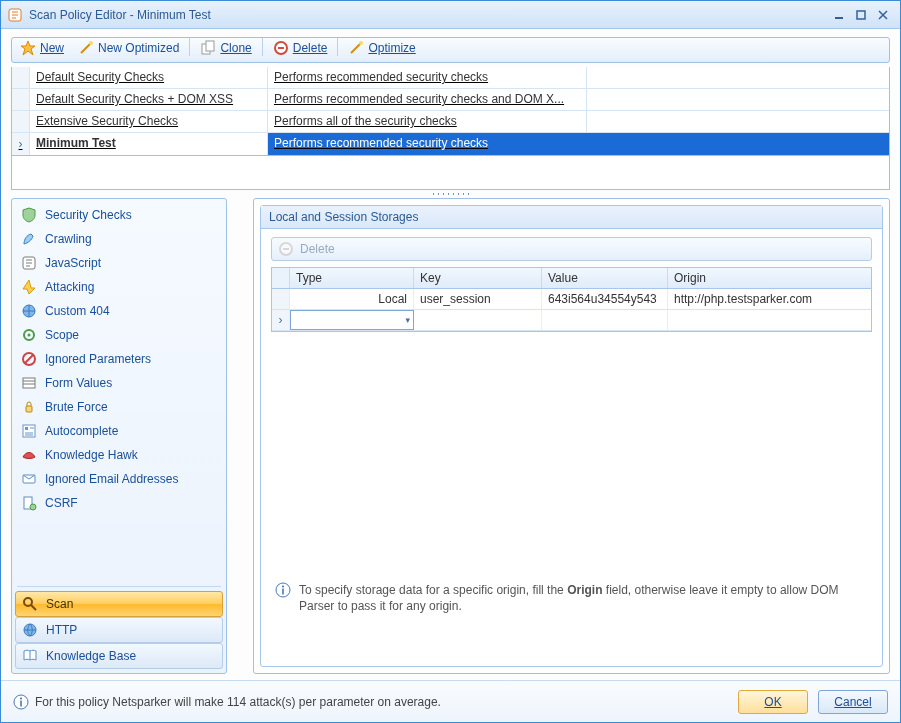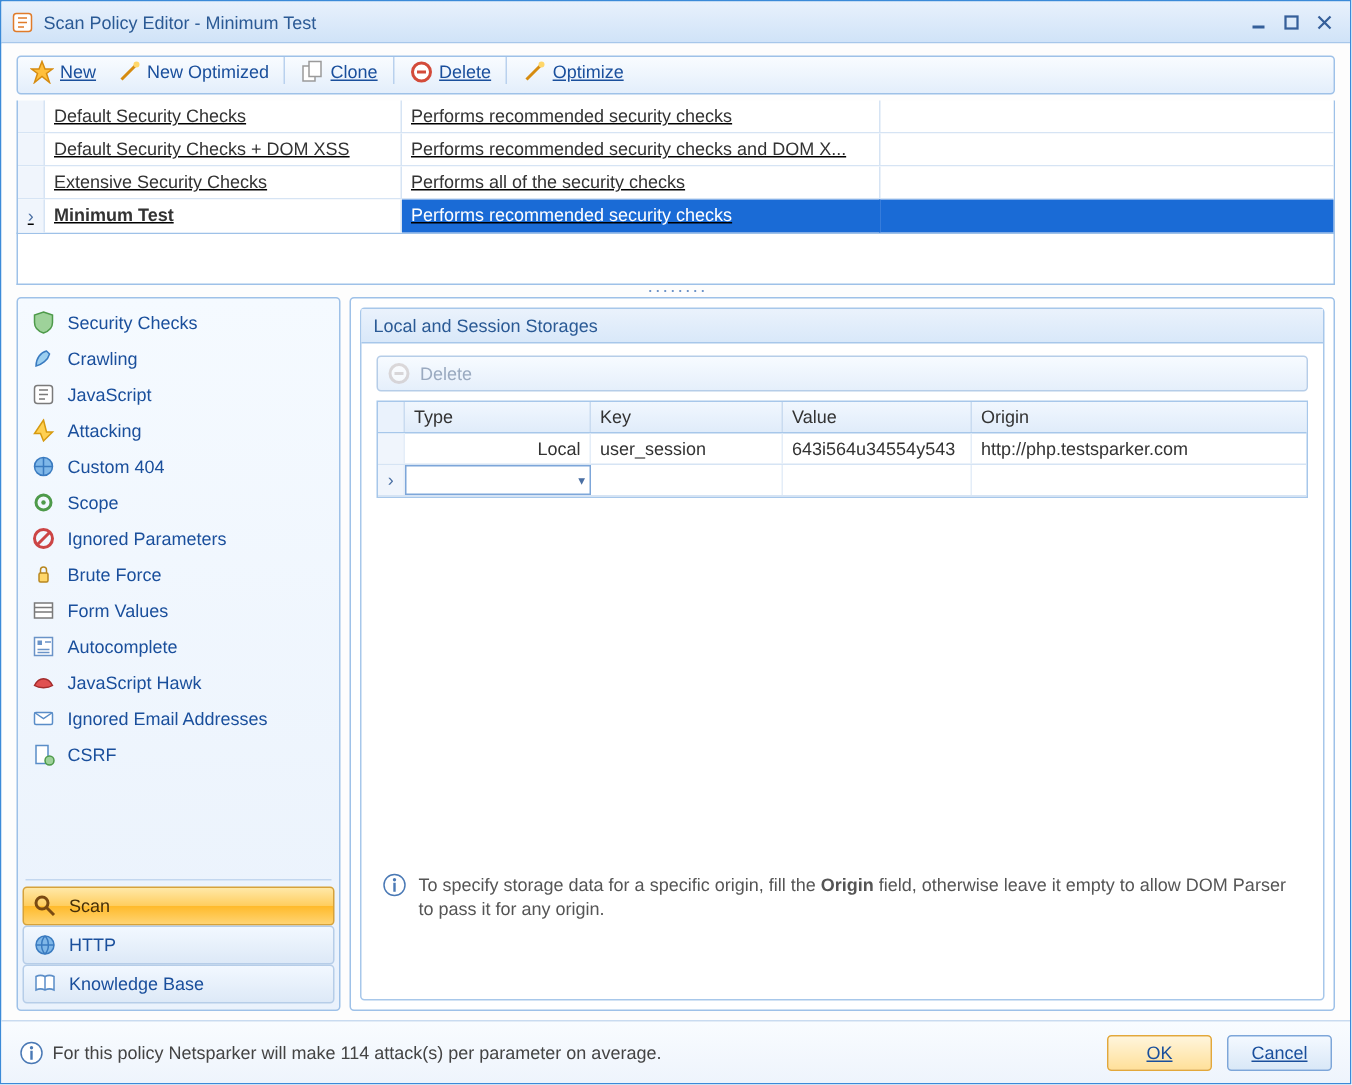--- a/index.html
+++ b/index.html
@@ -44,21 +44,21 @@
   .pg-name { width:238px; padding: 3px 6px; border-right:1px solid #d6e4f4; color:#333; }
   .pg-desc { flex:1; padding: 3px 6px; border-right:1px solid #d6e4f4; color:#333; }
   .pg-extra { width:302px; }
   .pg-row.sel .pg-desc, .pg-row.sel .pg-extra { background:#1a6bd6; color:#fff; border-right-color:#1a6bd6; }
   .pg-row.sel .pg-name { font-weight:bold; }
   .pg-blank { height:34px; background:#fff; border-left:1px solid #9ec1e8; border-right:1px solid #9ec1e8; border-bottom:1px solid #9ec1e8; margin:0 10px 0 10px;}
   
   .splitter { height:8px; margin:0 10px; display:flex; align-items:center; justify-content:center; }
   .splitter .dots { width:40px; height:4px; background:radial-gradient(#6d93c8 1px, transparent 1px) 0 0/5px 4px; }
   
-  .main-area { flex:1; display:flex; margin: 0 10px 6px 10px; gap:6px; min-height:0;}
+  .main-area { flex:1; display:flex; margin: 0 10px 6px 10px; gap:26px; min-height:0;}
   
   .sidebar {
     width:216px; border:1px solid #9ec1e8; border-radius:3px;
     background:linear-gradient(#f5faff,#eaf2fc);
     display:flex; flex-direction:column; padding:4px 3px;
   }
   .nav-item { display:flex; align-items:center; gap:8px; height:24px; padding:0 6px; color:#1a4f9c; border-radius:3px; cursor:default;}
   .nav-item.active {
     background:linear-gradient(#ffe8a8,#ffce5f 49%,#ffba2a 50%,#ffd473);
     border:1px solid #d6a23a; color:#46300a;
@@ -293,52 +293,52 @@
                 <svg width="16" height="16">
                   <circle cx="8" cy="8" r="6" fill="none" stroke="#cc4545" stroke-width="2"></circle>
                   <line x1="4" y1="12" x2="12" y2="4" stroke="#cc4545" stroke-width="2"></line>
                 </svg>
               </span>
               <span>Ignored Parameters</span>
             </div>
             <div class="nav-item">
               <span class="icon16">
                 <svg width="16" height="16">
+                  <rect x="2" y="3" width="12" height="10" fill="#fff" stroke="#7a7a7a"></rect>
+                  <path d="M2 6h12M2 9h12" stroke="#7a7a7a"></path>
+                </svg>
+              </span>
+              <span>Form Values</span>
+            </div>
+            <div class="nav-item">
+              <span class="icon16">
+                <svg width="16" height="16">
                   <rect x="5" y="7" width="6" height="6" rx="1" fill="#ffd76a" stroke="#b8871f"></rect>
                   <path d="M6 7V5a2 2 0 014 0v2" fill="none" stroke="#b8871f"></path>
                 </svg>
               </span>
               <span>Brute Force</span>
-            </div>
-            <div class="nav-item">
-              <span class="icon16">
-                <svg width="16" height="16">
-                  <rect x="2" y="3" width="12" height="10" fill="#fff" stroke="#7a7a7a"></rect>
-                  <path d="M2 6h12M2 9h12" stroke="#7a7a7a"></path>
-                </svg>
-              </span>
-              <span>Form Values</span>
             </div>
             <div class="nav-item">
               <span class="icon16">
                 <svg width="16" height="16">
                   <rect x="2" y="2" width="12" height="12" fill="#fff" stroke="#6a93c8"></rect>
                   <rect x="4" y="4" width="3" height="3" fill="#6a93c8"></rect>
                   <path d="M9 5h4M4 10h8M4 12h8" stroke="#6a93c8"></path>
                 </svg>
               </span>
               <span>Autocomplete</span>
             </div>
             <div class="nav-item">
               <span class="icon16">
                 <svg width="16" height="16">
                   <path d="M2 10c3-6 9-6 12 0c-3 2-9 2-12 0z" fill="#e05050" stroke="#a32c2c"></path>
                 </svg>
               </span>
-              <span>JavaScript Hawk</span>
+              <span>Knowledge Hawk</span>
             </div>
             <div class="nav-item">
               <span class="icon16">
                 <svg width="16" height="16">
                   <rect x="2" y="4" width="12" height="8" rx="1" fill="#fff" stroke="#5a8dc8"></rect>
                   <path d="M2 4l6 4l6-4" fill="none" stroke="#5a8dc8"></path>
                 </svg>
               </span>
               <span>Ignored Email Addresses</span>
             </div>

